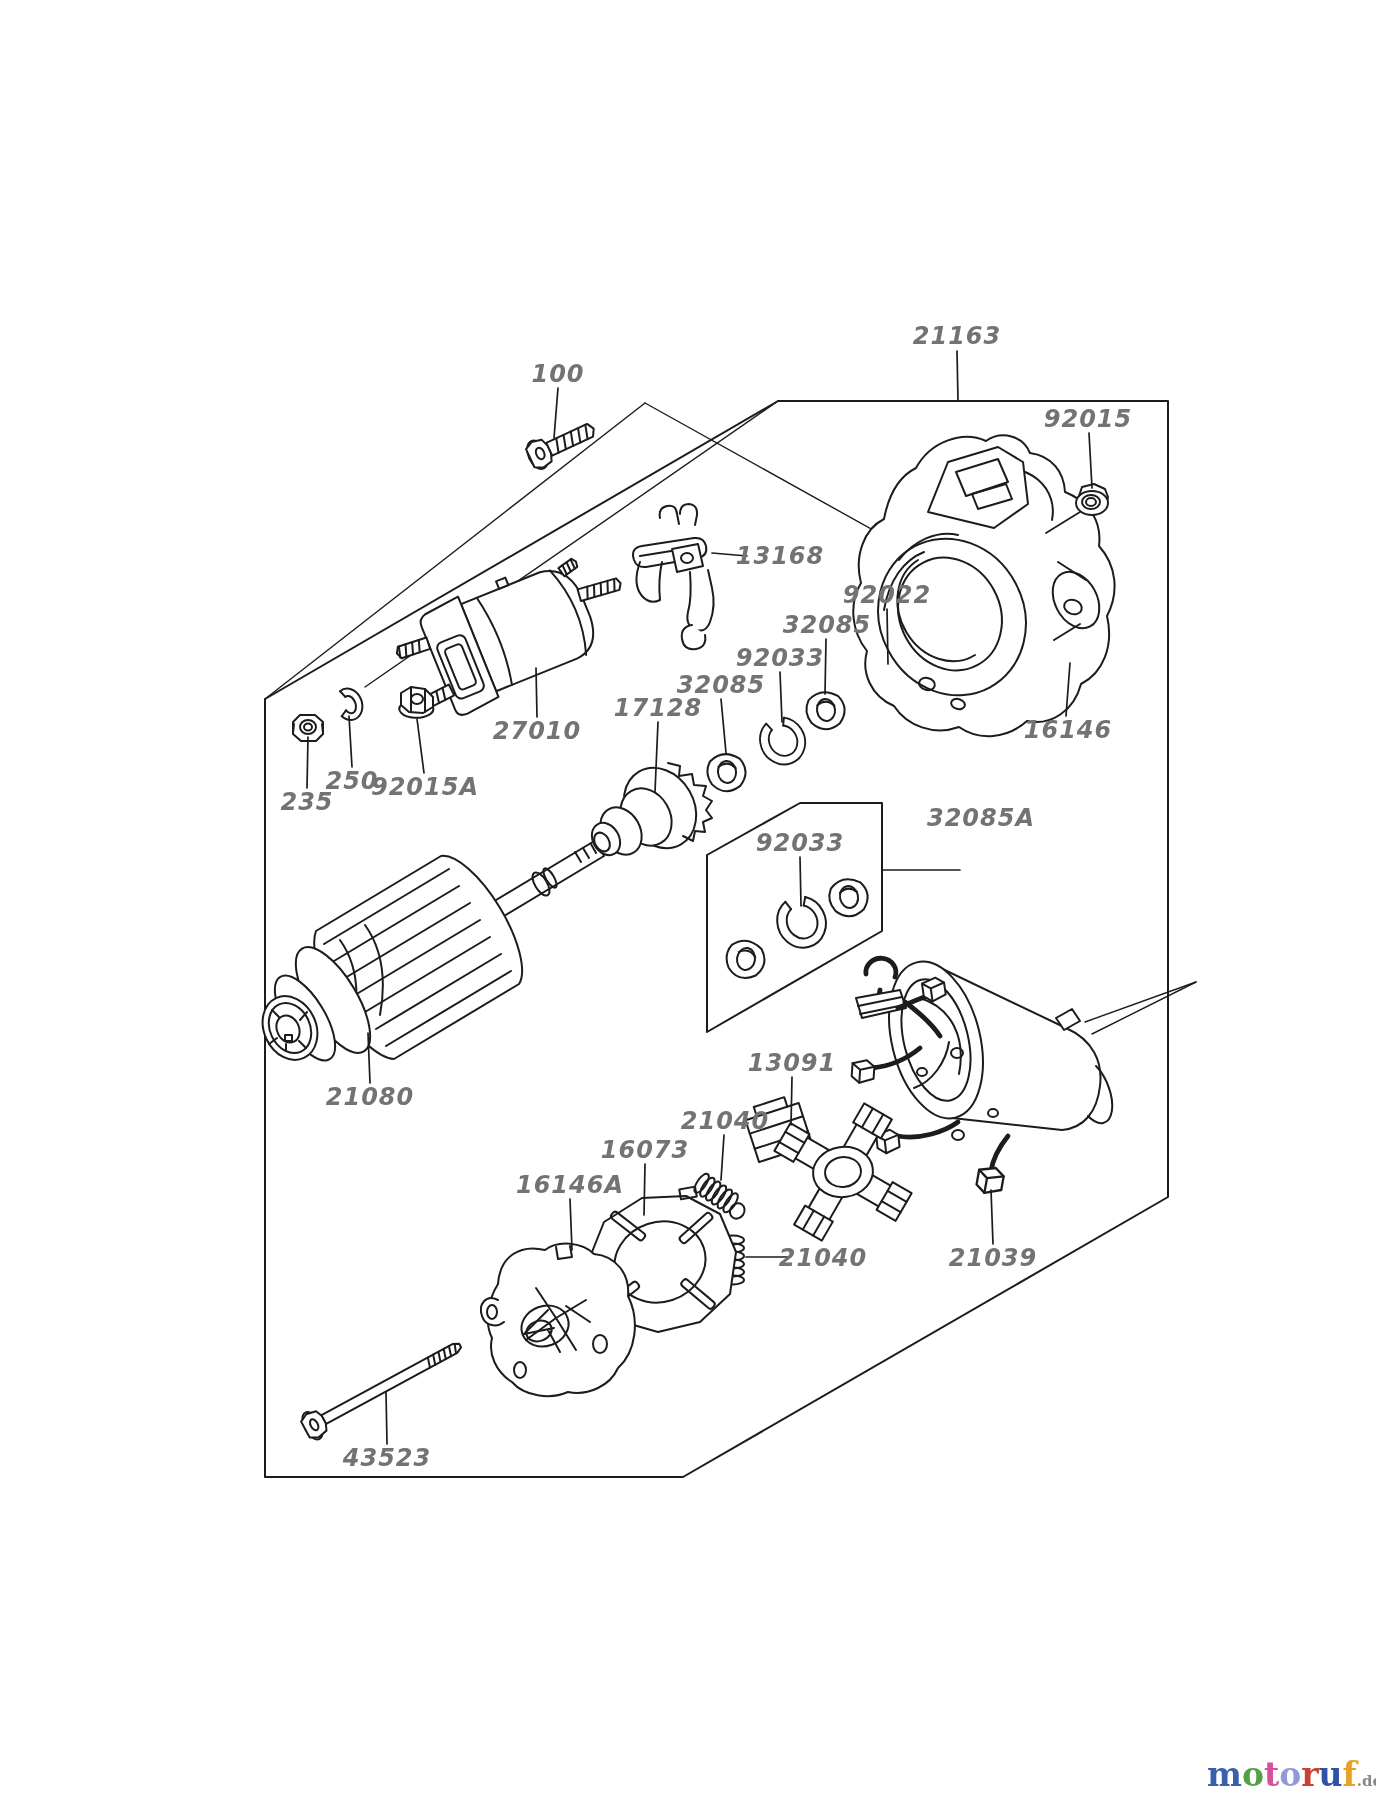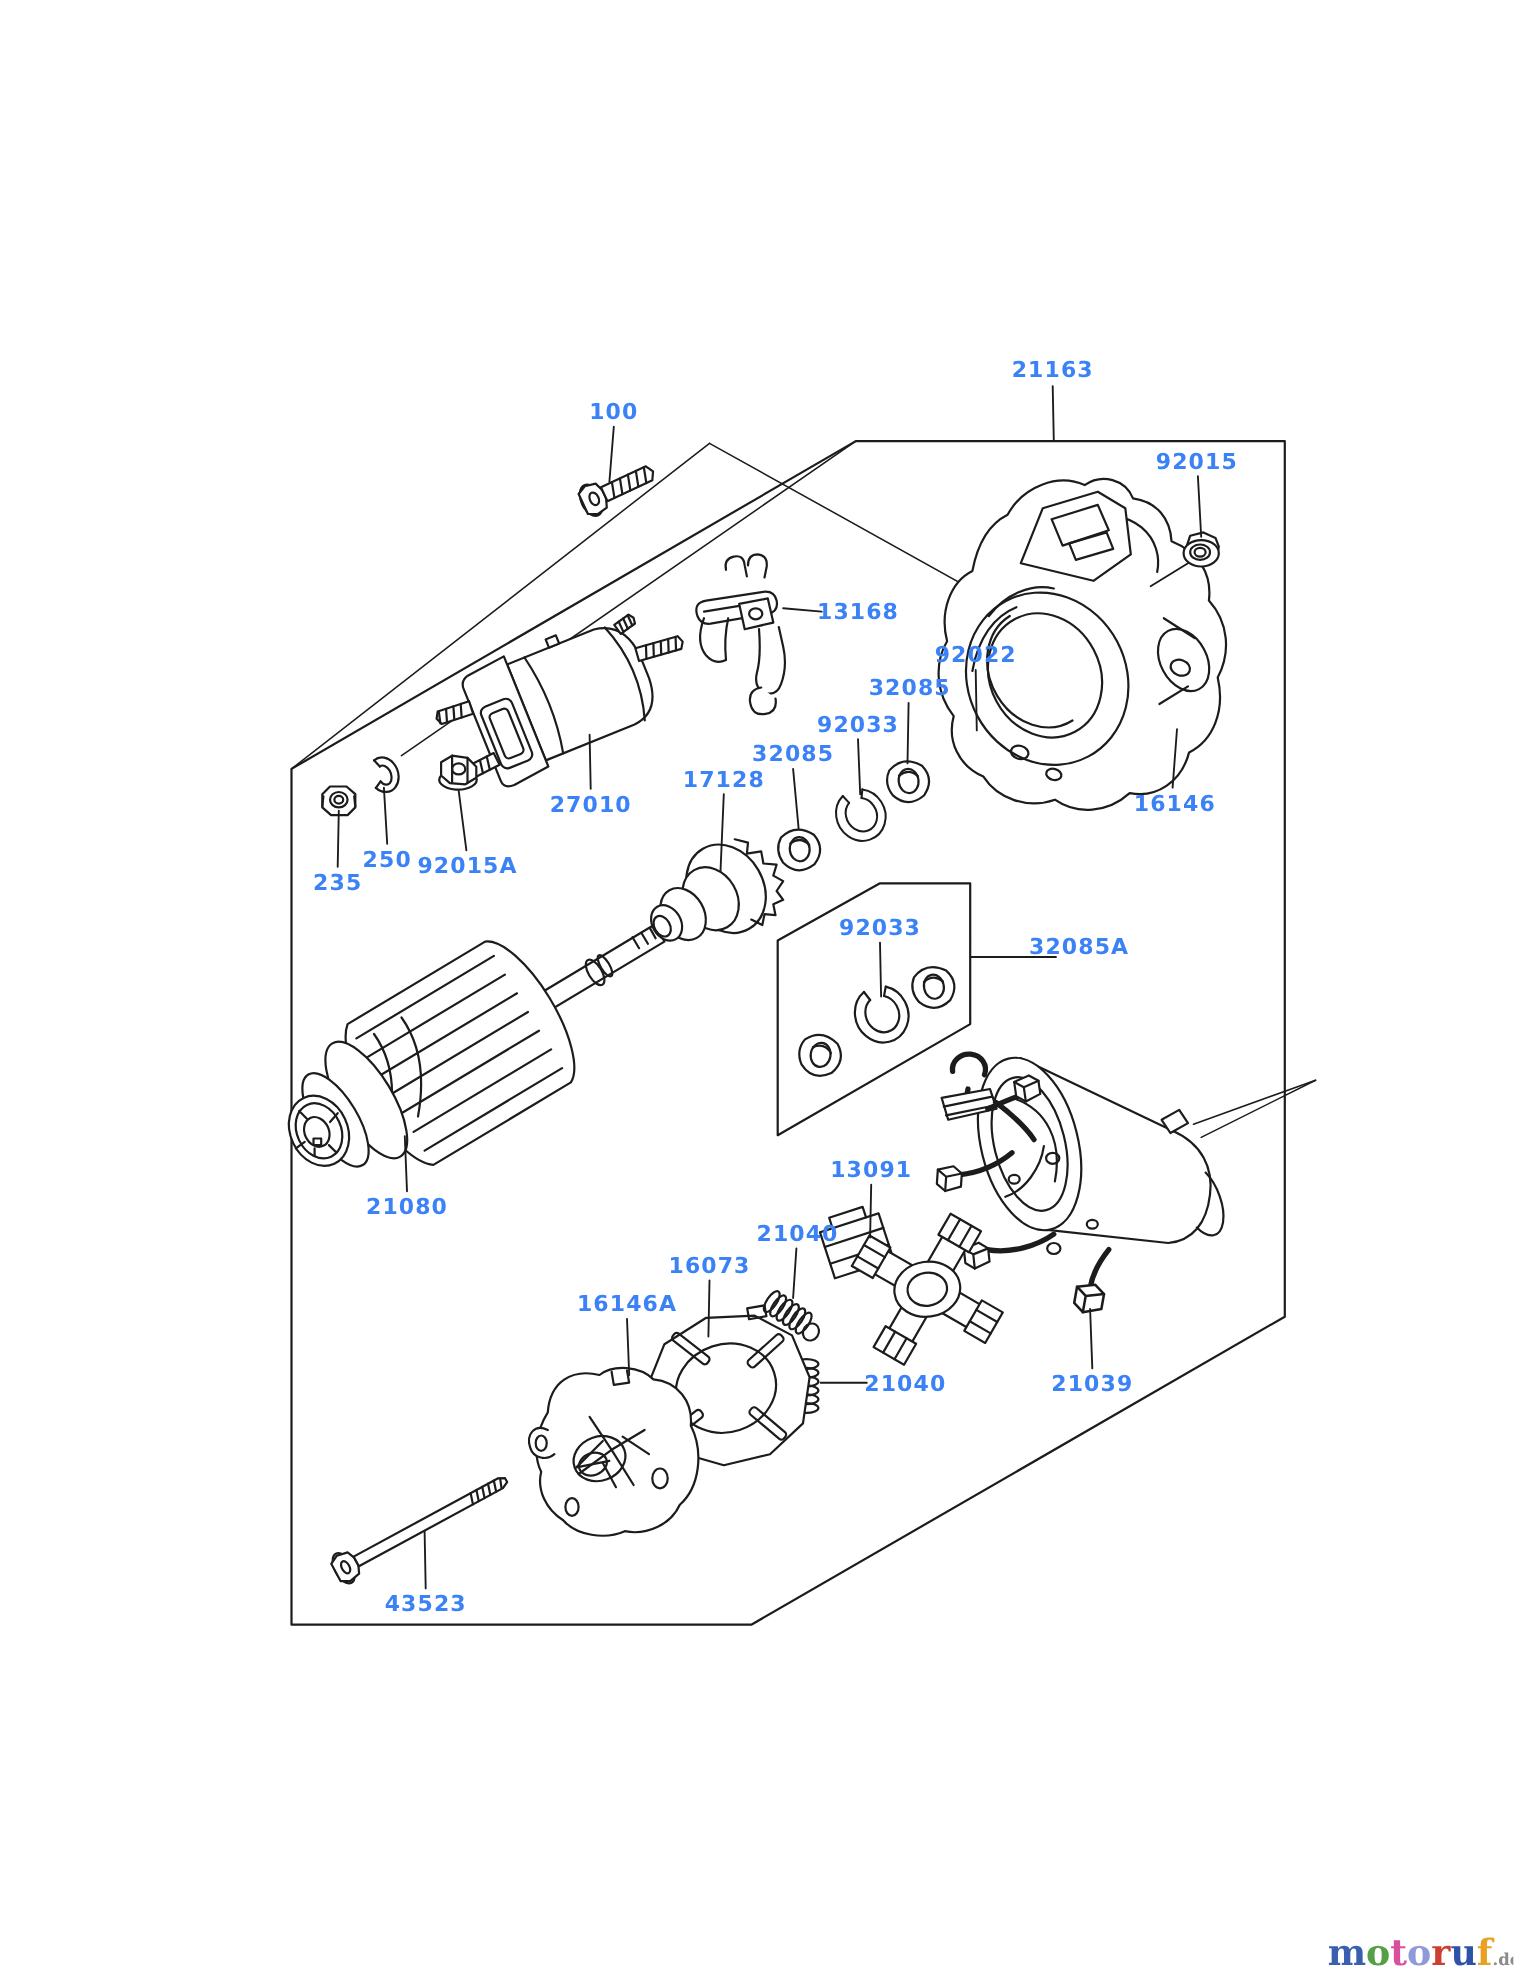--- a/index.html
+++ b/index.html
@@ -4,22 +4,22 @@
 <style>
   html,body{margin:0;padding:0;background:#fff;}
   .stage{position:relative;width:1376px;height:1800px;background:#ffffff;overflow:hidden;
          font-family:"DejaVu Sans",sans-serif;}
   .art{position:absolute;left:0;top:0;}
   .art *{stroke:#1c1c1c;fill:none;stroke-width:2;stroke-linecap:round;stroke-linejoin:round;}
   .art .f{fill:#ffffff;}
   .art .thin{stroke-width:1.4;}
   .art .ld{stroke-width:1.7;}
   .art .w{stroke-width:4.8;}
-  .lbl{position:absolute;transform:translate(-50%,-50%);font-weight:700;font-size:20px;
-       letter-spacing:1px;color:#3b82f6;white-space:nowrap;}
+  .lbl{position:absolute;transform:translate(-50%,-50%);font-weight:700;font-size:24px;
+       letter-spacing:1px;color:#737373;white-space:nowrap;font-style:italic;}
   .code{position:absolute;left:1080px;top:248px;transform:translate(-50%,-50%);
         font-weight:700;font-size:33px;letter-spacing:3px;color:#161616;white-space:nowrap;}
   .logo{position:absolute;left:1207px;top:1758px;font-family:"DejaVu Serif",serif;
         font-weight:700;font-size:33px;line-height:1;text-decoration:none;white-space:nowrap;}
   .logo .tld{font-size:15px;font-weight:700;}
 </style>
 </head>
 <body>
 
 <div class="stage">
@@ -341,21 +341,21 @@
   <div class="lbl" style="left:827px;top:625px">32085</div>
   <div class="lbl" style="left:780px;top:658px">92033</div>
   <div class="lbl" style="left:721px;top:685px">32085</div>
   <div class="lbl" style="left:658px;top:708px">17128</div>
   <div class="lbl" style="left:537px;top:731px">27010</div>
   <div class="lbl" style="left:425px;top:787px">92015A</div>
   <div class="lbl" style="left:352px;top:781px">250</div>
   <div class="lbl" style="left:307px;top:802px">235</div>
   <div class="lbl" style="left:1068px;top:730px">16146</div>
   <div class="lbl" style="left:800px;top:843px">92033</div>
-  <div class="lbl" style="left:981px;top:860px">32085A</div>
+  <div class="lbl" style="left:981px;top:818px">32085A</div>
   <div class="lbl" style="left:370px;top:1097px">21080</div>
   <div class="lbl" style="left:792px;top:1063px">13091</div>
   <div class="lbl" style="left:725px;top:1121px">21040</div>
   <div class="lbl" style="left:645px;top:1150px">16073</div>
   <div class="lbl" style="left:570px;top:1185px">16146A</div>
   <div class="lbl" style="left:823px;top:1258px">21040</div>
   <div class="lbl" style="left:993px;top:1258px">21039</div>
   <div class="lbl" style="left:387px;top:1458px">43523</div>
 </div>
 

